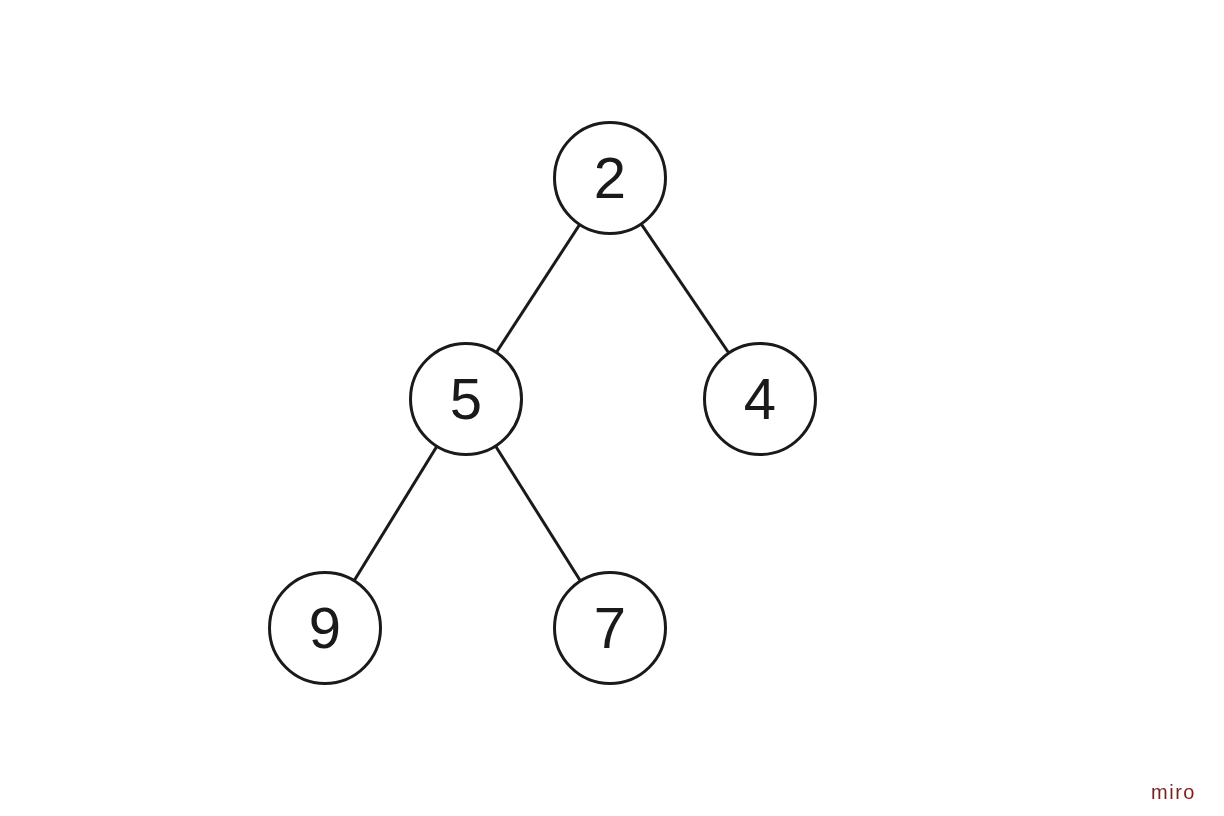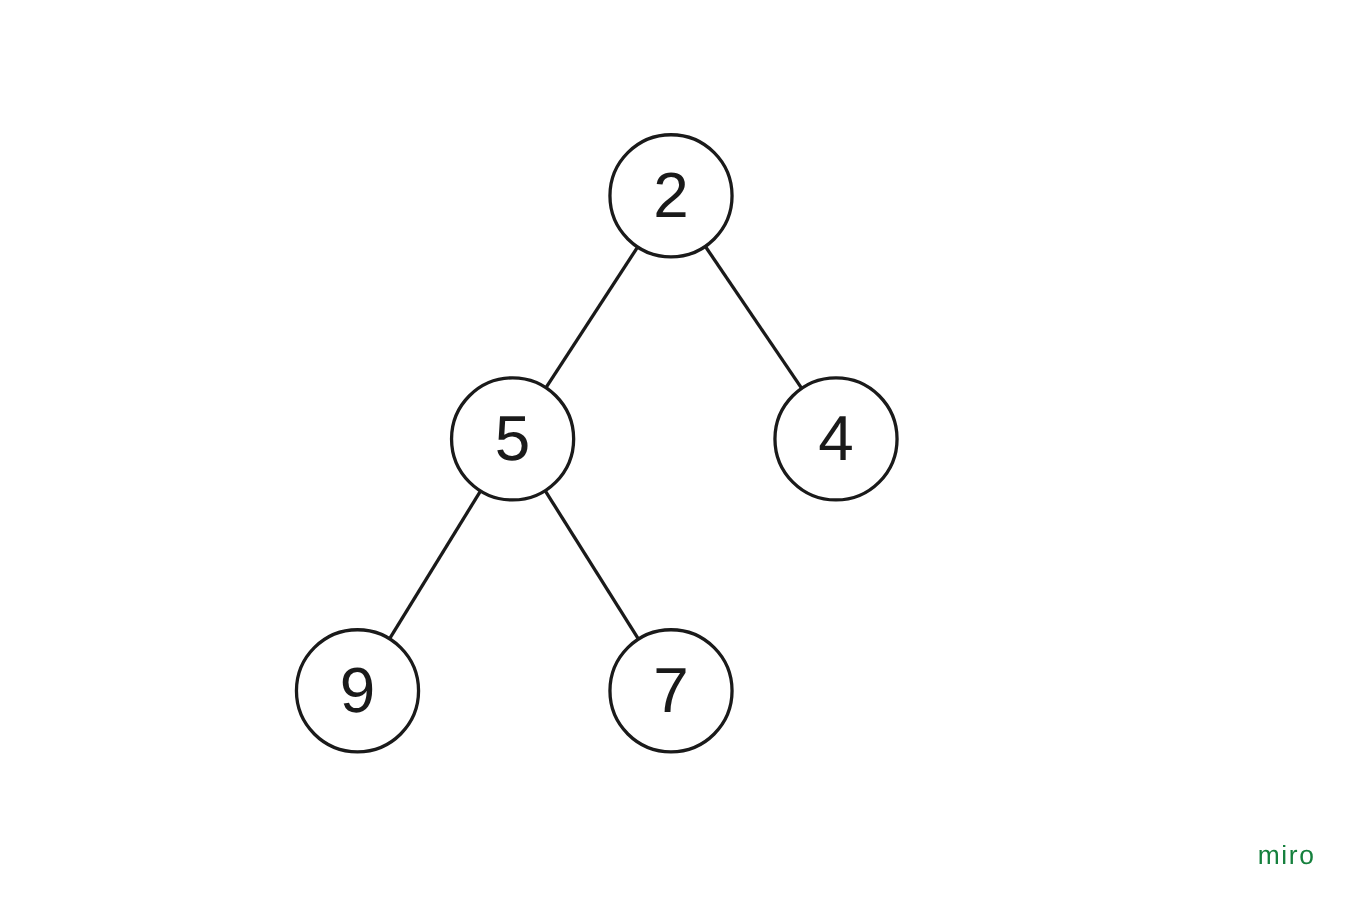--- a/index.html
+++ b/index.html
@@ -47,24 +47,24 @@
   }
   
   .node-2 { left: 553px; top: 121px; }
   .node-5 { left: 409px; top: 342px; }
   .node-4 { left: 703px; top: 342px; }
   .node-9 { left: 268px; top: 571px; }
   .node-7 { left: 553px; top: 571px; }
   .watermark {
     position: absolute;
     right: 28px;
-    bottom: 24px;
-    font-size: 24px;
+    bottom: 12px;
+    font-size: 20px;
     letter-spacing: 1.5px;
-    color: #15803d;
+    color: #7f1d1d;
     z-index: 3;
     user-select: none;
   }
 </style>
 </head>
 <body>
 
 <div class="canvas">
 
   <svg class="edges-layer" viewBox="0 0 1224 816" xmlns="http://www.w3.org/2000/svg">

